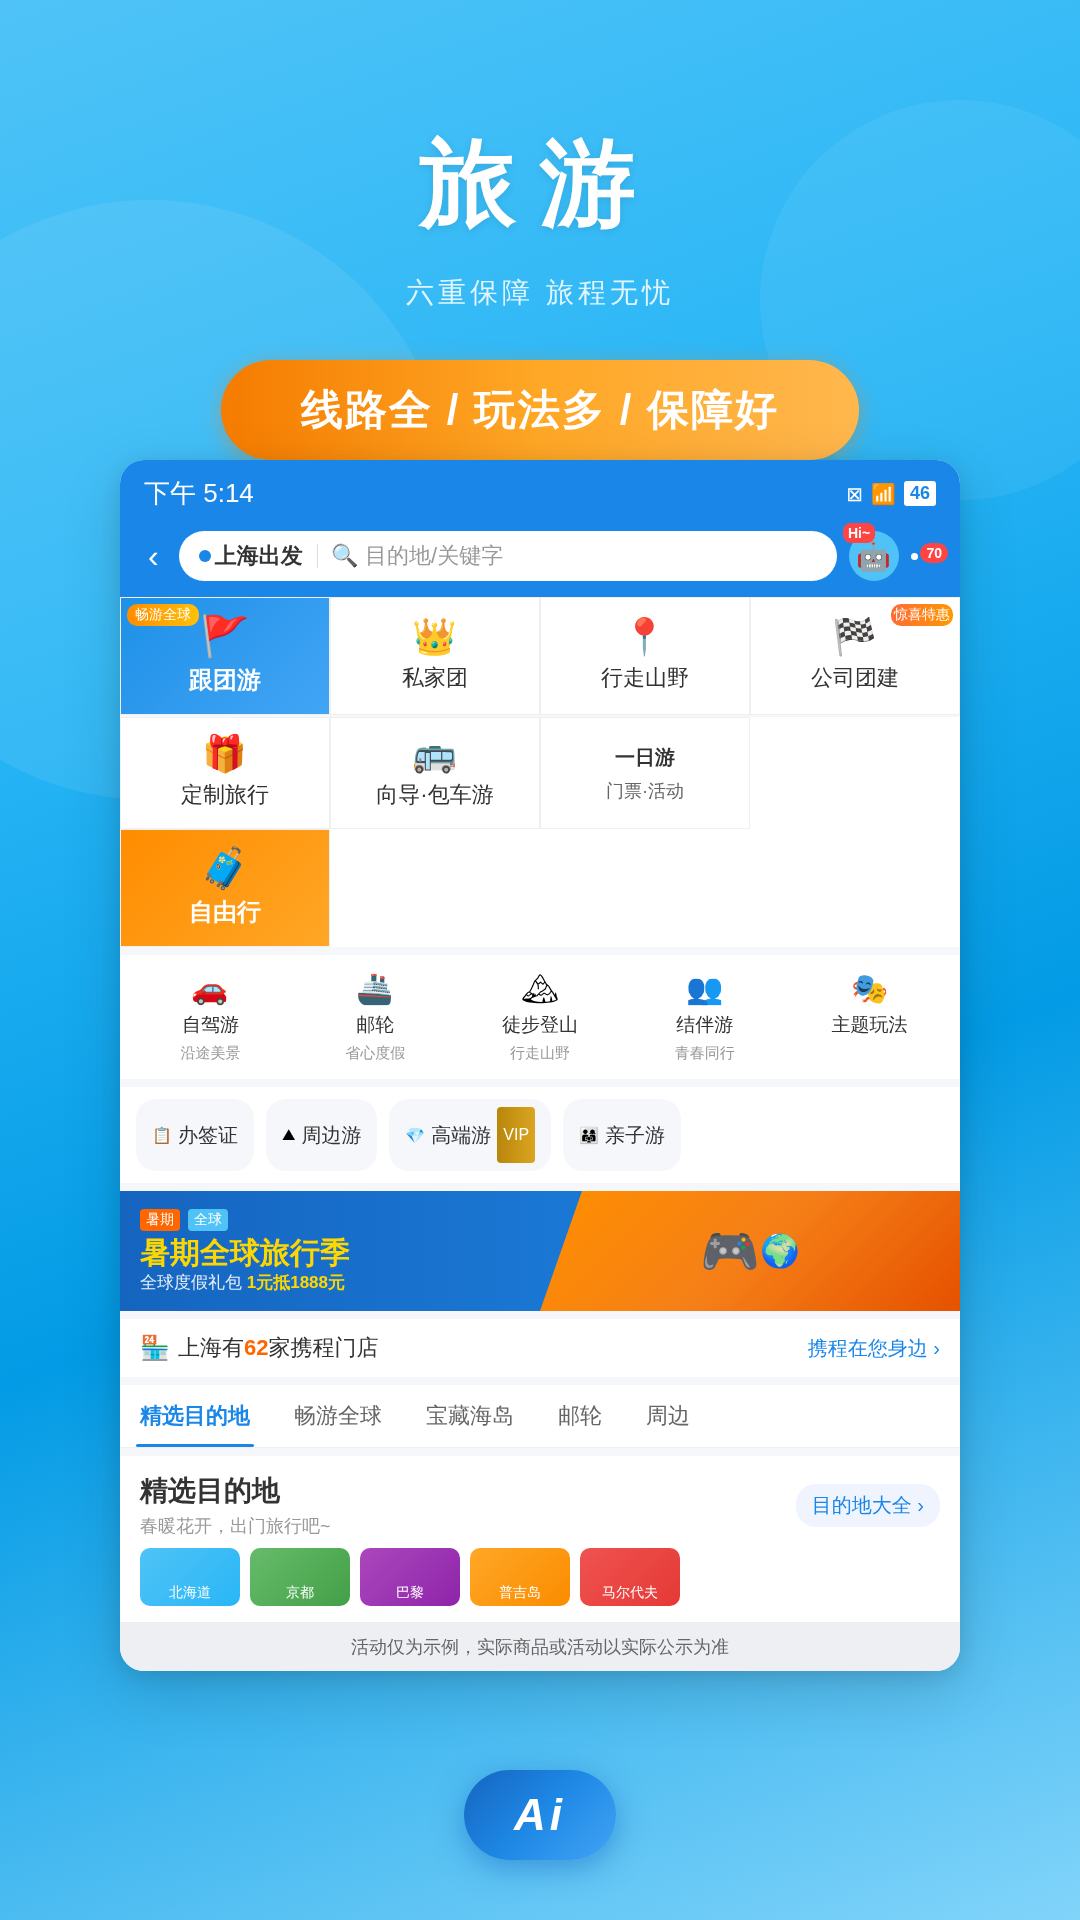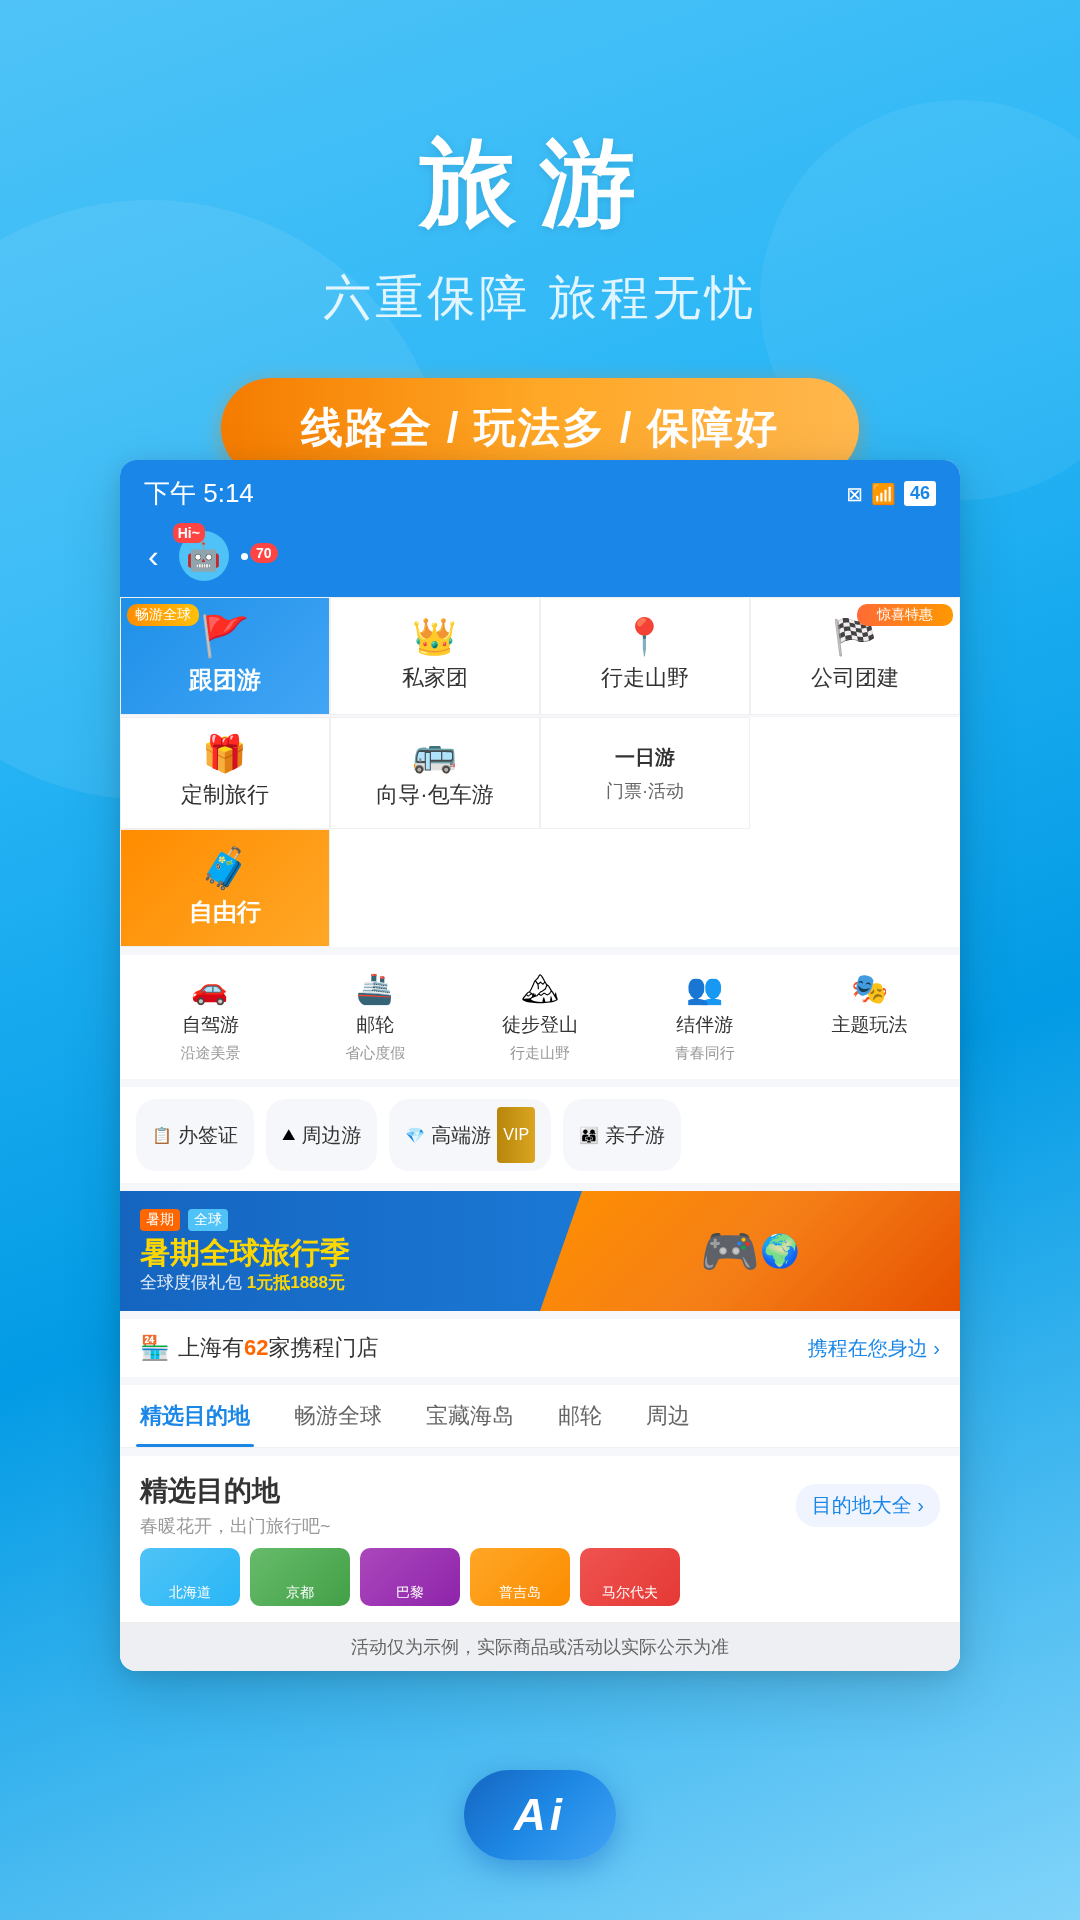--- a/index.html
+++ b/index.html
@@ -43,23 +43,23 @@
       padding-top: 120px;
     }
     .main-title {
       font-size: 96px;
       font-weight: 800;
       color: #fff;
       letter-spacing: 24px;
       text-shadow: 0 2px 8px rgba(0,0,0,0.1);
     }
     .sub-title {
-      font-size: 48px;
+      font-size: 28px;
       color: rgba(255,255,255,0.85);
-      margin-top: 16px;
+      margin-top: 24px;
       letter-spacing: 4px;
     }
     .promo-banner {
       display: inline-block;
       margin-top: 48px;
       background: linear-gradient(90deg, #f57c00, #ffa726, #ffb74d);
       border-radius: 50px;
       padding: 22px 80px;
       font-size: 42px;
       font-weight: 700;
@@ -69,21 +69,21 @@
     }
 
     
     .phone-container {
       position: absolute;
       top: 460px;
       left: 50%;
       transform: translateX(-50%);
       width: 840px;
       background: rgba(255,255,255,0.95);
-      border-radius: 16px;
+      border-radius: 24px;
       box-shadow: 0 20px 60px rgba(0,0,0,0.15), 0 4px 20px rgba(0,0,0,0.1);
       overflow: hidden;
       z-index: 3;
     }
 
     
     .status-bar {
       background: #1a87e8;
       padding: 16px 24px 8px;
       display: flex;
@@ -258,21 +258,21 @@
       font-size: 14px;
       padding: 2px 8px;
       border-radius: 10px;
     }
     .cat-badge-special {
       position: absolute;
       top: 6px; right: 6px;
       background: linear-gradient(90deg, #ff6b35, #ff9800);
       color: #fff;
       font-size: 14px;
-      padding: 2px 20px;
+      padding: 2px 3px;
       border-radius: 10px;
     }
     .cat-icon {
       font-size: 36px;
       line-height: 1;
     }
     .cat-icon-white {
       font-size: 40px;
       line-height: 1;
       color: #fff;
@@ -546,20 +546,31 @@
     <div class="status-time">下午 5:14</div>
     <div class="status-icons">
       <span>⊠</span>
       <span>📶</span>
       <span class="battery-icon">46</span>
     </div>
   </div>
 
   <div class="nav-bar">
     <div class="nav-back">‹</div>
+    <div class="search-bar">
+      <div class="search-origin">
+        <div class="loc-dot"></div>
+        <span>上海出发</span>
+      </div>
+      <div class="search-divider"></div>
+      <div class="search-dest">
+        <span>🔍</span>
+        <span>目的地/关键字</span>
+      </div>
+    </div>
     <div class="nav-right">
       <div class="nav-avatar">
         <span style="font-size:28px;">🤖</span>
         <span class="hi-badge">Hi~</span>
       </div>
       <div class="nav-more">
         <div class="dot-menu">
           <div class="dot"></div>
           <div class="dot"></div>
           <div class="dot"></div>

